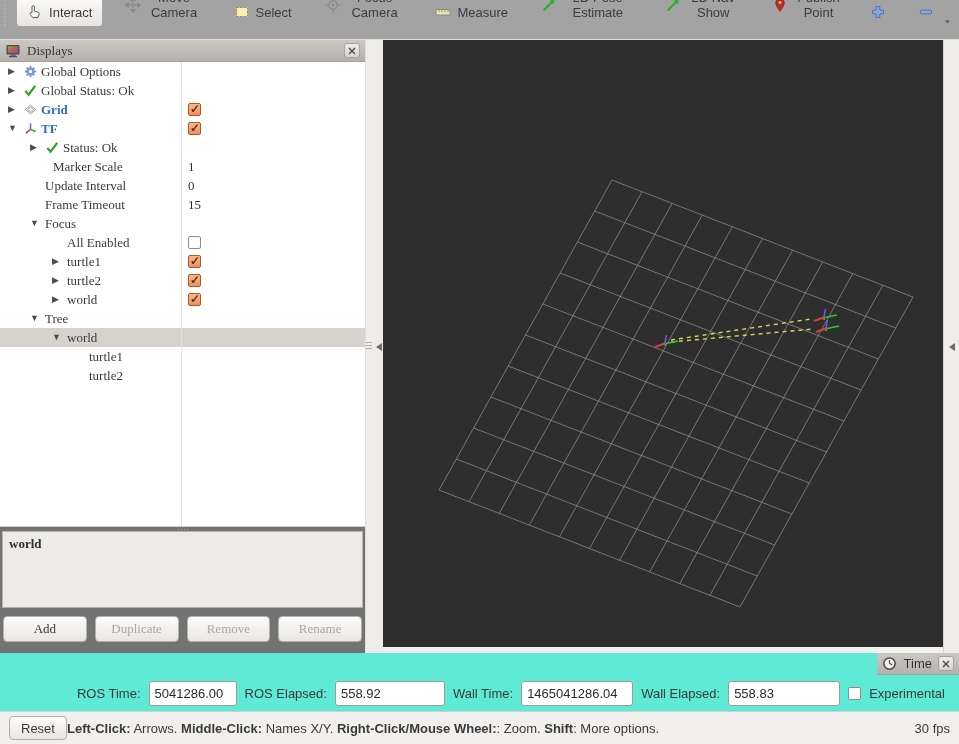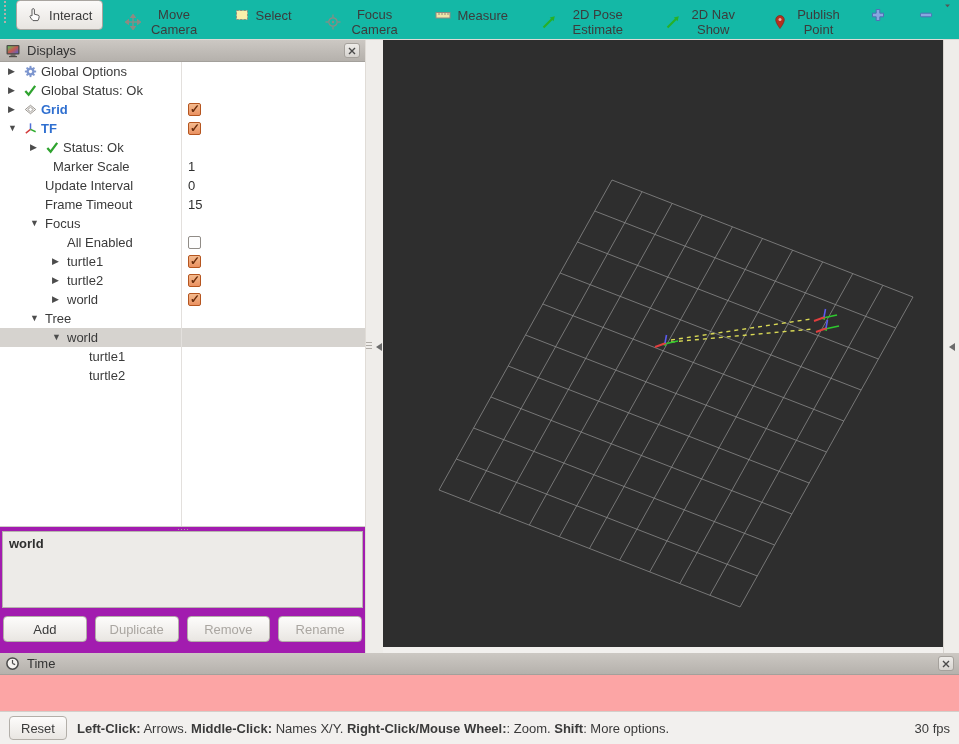--- a/index.html
+++ b/index.html
@@ -5,40 +5,40 @@
   * { box-sizing: border-box; }
   html,body { margin:0; padding:0; }
   body {
     width:959px; height:744px; overflow:hidden;
     font-family:"Liberation Sans", sans-serif; font-size:13px; color:#3a3a3a;
     background:#f2f0ee;
   }
   .app { width:959px; height:744px; display:flex; flex-direction:column; }
 
   
-  .toolbar { height:40px; flex:0 0 40px; display:flex; align-items:flex-start;
-    padding:0 6px 4px 3px; background:#14b8a6; border-bottom:1px solid #dedad5; }
+  .toolbar { height:40px; flex:0 0 40px; display:flex; align-items:flex-end;
+    padding:0 6px 12px 3px; background:#a3a3a3; border-bottom:1px solid #dedad5; }
   .tgrip { width:7px; height:24px; margin-right:8px;
     background-image:radial-gradient(#b3afaa 1px, transparent 1.2px); background-size:4px 4px; }
   .tool-btn { display:flex; align-items:center; gap:6px; padding:6px 10px; margin-right:11px;
     border:1px solid transparent; border-radius:4px; background:transparent;
     font-family:inherit; font-size:13px; color:#3c3c3c; cursor:default; }
   .tool-btn.active { border-color:#a9a5a0; background:linear-gradient(#fbfaf9,#e8e5e1); }
   .tool-btn.icon-only { padding:6px 4px; margin-right:2px; }
   .tool-btn.remove-tool { margin-left:20px; }
   .ticon16 { width:16px; height:16px; display:inline-flex; }
   .ticon16 svg { width:16px; height:16px; }
   .caret { width:11px; display:inline-flex; margin-left:1px; }
   .caret svg { width:11px; height:11px; }
 
   
   .main { height:613px; flex:0 0 613px; display:flex; background:#f2f0ee; }
 
   
-  .displays { width:365px; flex:0 0 365px; display:flex; flex-direction:column; background:#a21caf; }
+  .displays { width:365px; flex:0 0 365px; display:flex; flex-direction:column; background:#737373;font-family:Liberation Serif, serif; }
   .panel-title { height:22px; flex:0 0 22px; display:flex; align-items:center; gap:6px;
     padding:0 5px; background:linear-gradient(#ccc8c3,#b5b1ac); border-bottom:1px solid #a3a09b; color:#333; }
   .panel-title .ptxt { flex:1; }
   .panel-title .picon { width:16px; height:16px; display:inline-flex; }
   .close-btn { width:16px; height:15px; border:1px solid #a5a19c; border-radius:3px;
     background:linear-gradient(#eeece9,#d7d4d0); display:flex; align-items:center; justify-content:center; padding:0; }
   .tree { position:relative; height:465px; flex:0 0 465px; background:#ffffff; overflow:hidden;
     border-bottom:1px solid #cfccc7; }
   .col-div { position:absolute; left:181px; top:0; bottom:0; width:1px; background:#e3e0dd; }
   .tree-row { height:19px; display:flex; align-items:center; }
@@ -71,30 +71,30 @@
   .strip-l { width:18px; flex:0 0 18px; gap:2px; border-left:1px solid #e0dcd7; }
   .strip-r { width:16px; flex:0 0 16px; border-left:1px solid #d8d4cf; }
   .hgrip { width:6px; height:9px;
     background:repeating-linear-gradient(#b0aca7 0 1px, transparent 1px 3px); }
 
   
   .vpcol { width:560px; flex:0 0 560px; display:flex; flex-direction:column; background:#f2f0ee; }
   .viewport { width:560px; height:607px; background:#2e2e2e; position:relative; }
 
   
-  .time-panel { height:58px; flex:0 0 58px; display:flex; flex-direction:column; background:#fca5a5; }
+  .time-panel { height:58px; flex:0 0 58px; display:flex; flex-direction:column; background:#5eead4;align-items:flex-end; }
   .time-content { height:38px; display:flex; align-items:center; padding:0 14px 0 10px; gap:8px; }
   #time-fields { display:flex; align-items:center; gap:8px; flex:1; }
   .tf-label { white-space:nowrap; }
   .tf-input { height:25px; border:1px solid #9f9b96; border-radius:3px; padding:0 5px;
     font-family:inherit; font-size:13px; color:#2b2b2b; background:#fff; }
   .exp-group { display:flex; align-items:center; gap:8px; }
 
   
-  .status { height:33px; flex:1; display:flex; align-items:center; gap:10px; padding:0 9px;
+  .status { height:33px; flex:1; display:flex; align-items:center; padding:0 9px;
     border-top:1px solid #d3cfca; background:#f2f0ee; }
   .reset { flex:0 0 auto; width:auto; padding:0 11px; height:24px; }
   .status-help { flex:1; white-space:nowrap; overflow:hidden; }
   .fps { flex:0 0 auto; }
 </style>
 </head>
 <body>
 
 <div class="app">
 
@@ -503,20 +503,36 @@
           <line x1="8" y1="8" x2="10.8" y2="9.2" stroke="#4a4a4a" stroke-width="1.3"></line>
         </svg>
       </span>
       <span class="ptxt">Time</span>
       <button class="close-btn">
         <svg width="8" height="8" viewBox="0 0 8 8">
             <path d="M1 1l6 6M7 1L1 7" stroke="#4a4a4a" stroke-width="1.4"></path>
           </svg>
       </button>
     </div>
+    <div class="time-content">
+      <span id="time-fields">
+          <span class="tf-label">ROS Time:</span>
+          <input class="tf-input" value="5041286.00" style="width: 88px;">
+          <span class="tf-label">ROS Elapsed:</span>
+          <input class="tf-input" value="558.92" style="width: 110px;">
+          <span class="tf-label">Wall Time:</span>
+          <input class="tf-input" value="1465041286.04" style="width: 112px;">
+          <span class="tf-label">Wall Elapsed:</span>
+          <input class="tf-input" value="558.83" style="width: 112px;">
+        </span>
+      <span class="exp-group">
+        <span class="cb un" id="exp-cb"></span>
+        <span>Experimental</span>
+      </span>
+    </div>
   </div>
 
   <div class="status">
     <button class="pbtn reset">Reset</button>
     <span class="status-help" id="status-help"><b>Left-Click:</b><span> Arrows.  </span><b>Middle-Click:</b><span> Names X/Y.  </span><b>Right-Click/Mouse Wheel:</b><span>: Zoom.  </span><b>Shift</b><span>: More options.</span></span>
     <span class="fps">30 fps</span>
   </div>
 
 </div>
 

